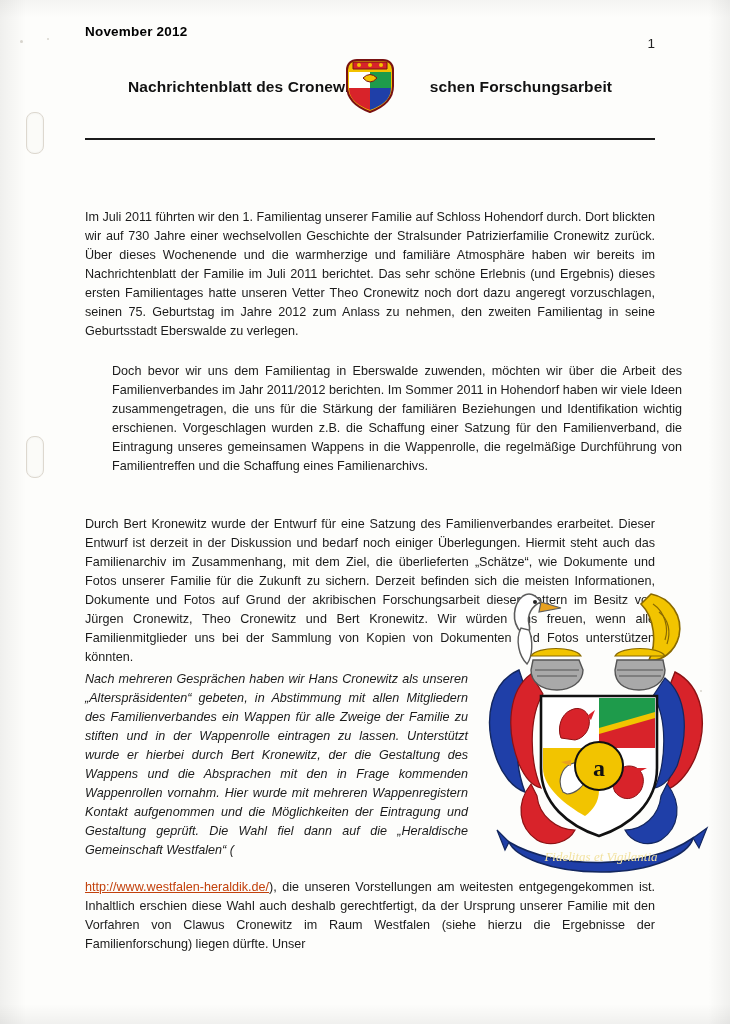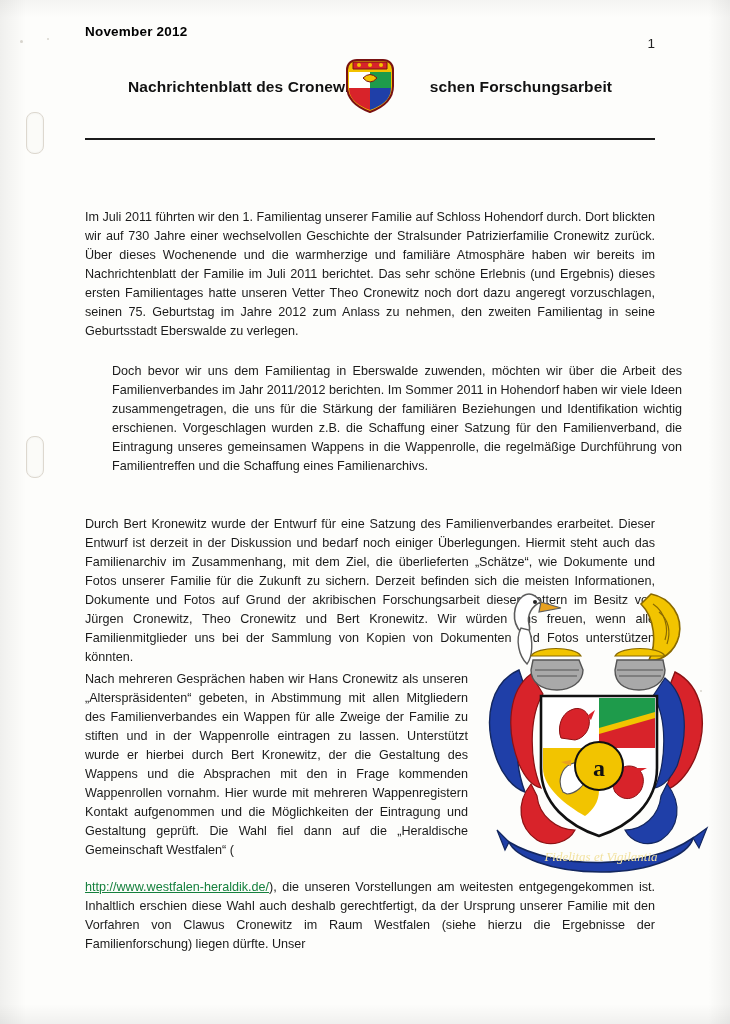--- a/index.html
+++ b/index.html
@@ -121,25 +121,25 @@
     position: absolute;
     text-align: justify;
     font-size: 12.6px;
     line-height: 19px;
     color: #1b1b1b;
     hyphens: auto;
   }
   .p1 { left: 0;  top: 208px;  width: 570px; }
   .p2 { left: 0;  top: 362px;  width: 570px; margin-left: 27px; }
   .p3 { left: 0;  top: 515px;  width: 570px; }
-  .p4 { left: 0;  top: 670px;  width: 383px; }
+  .p4 { left: 0;  top: 670px;  width: 383px; font-style: italic; }
   .p5 { left: 0;  top: 878px;  width: 570px; }
 
   .link {
-    color: #15803d;
+    color: #c2410c;
     text-decoration: underline;
   }
 
   
   .coa {
     position: absolute;
     left: 390px;
     top: 578px;
     width: 252px;
     height: 296px;

